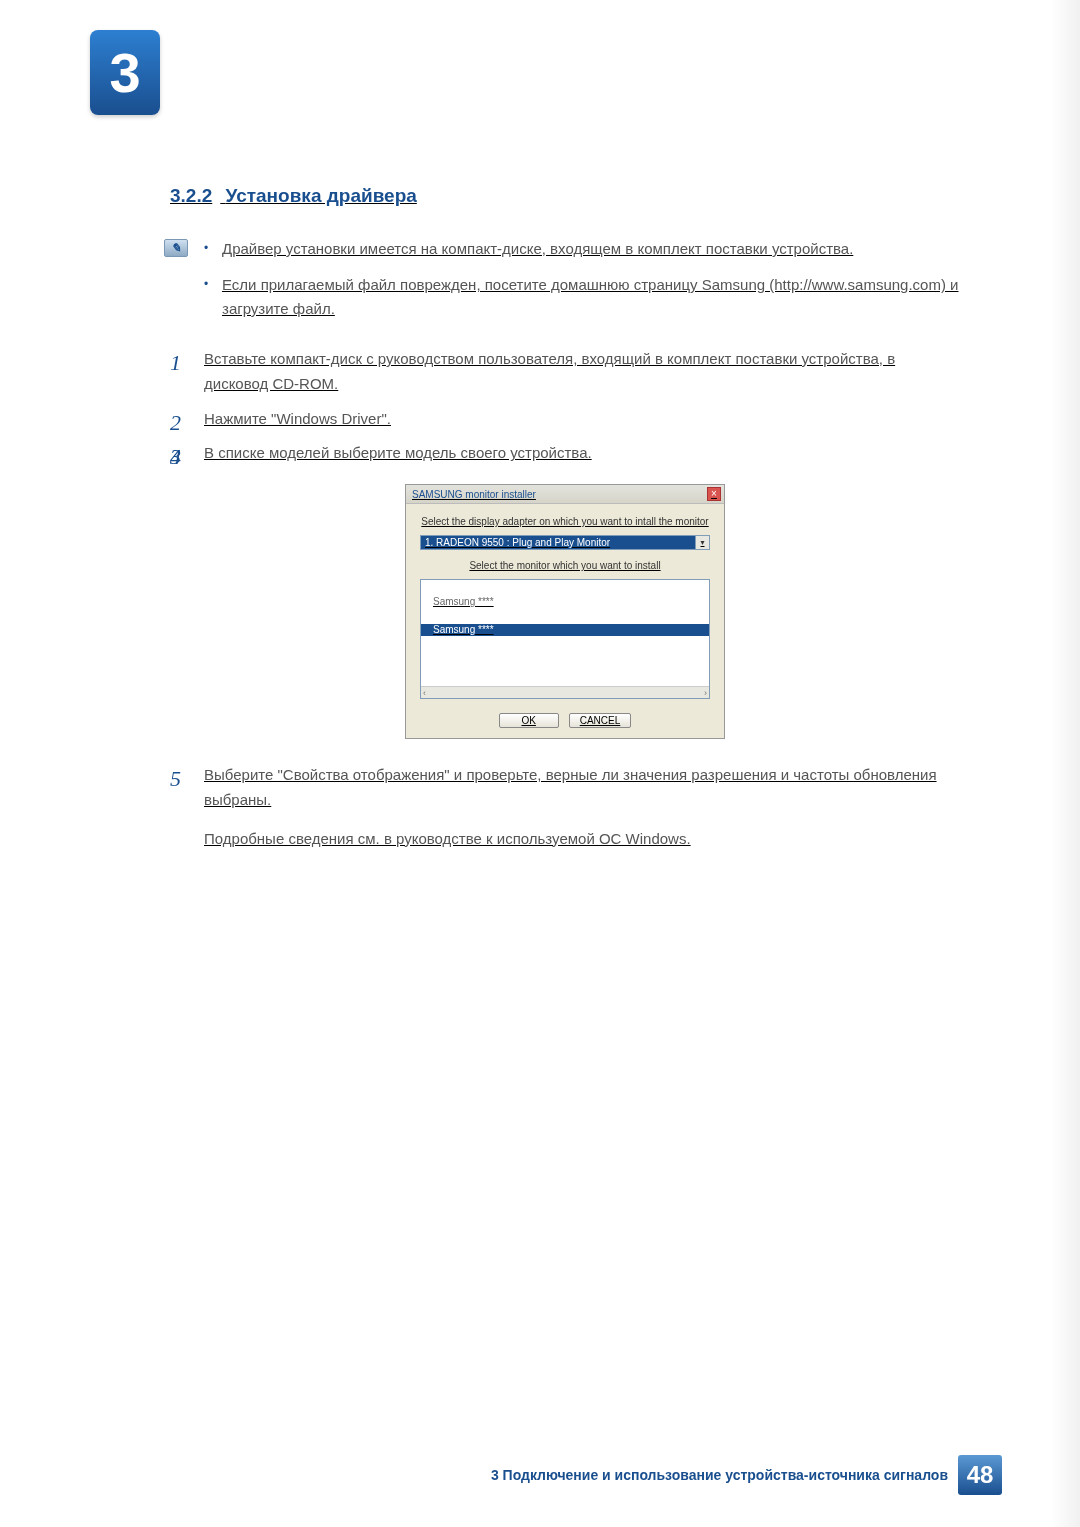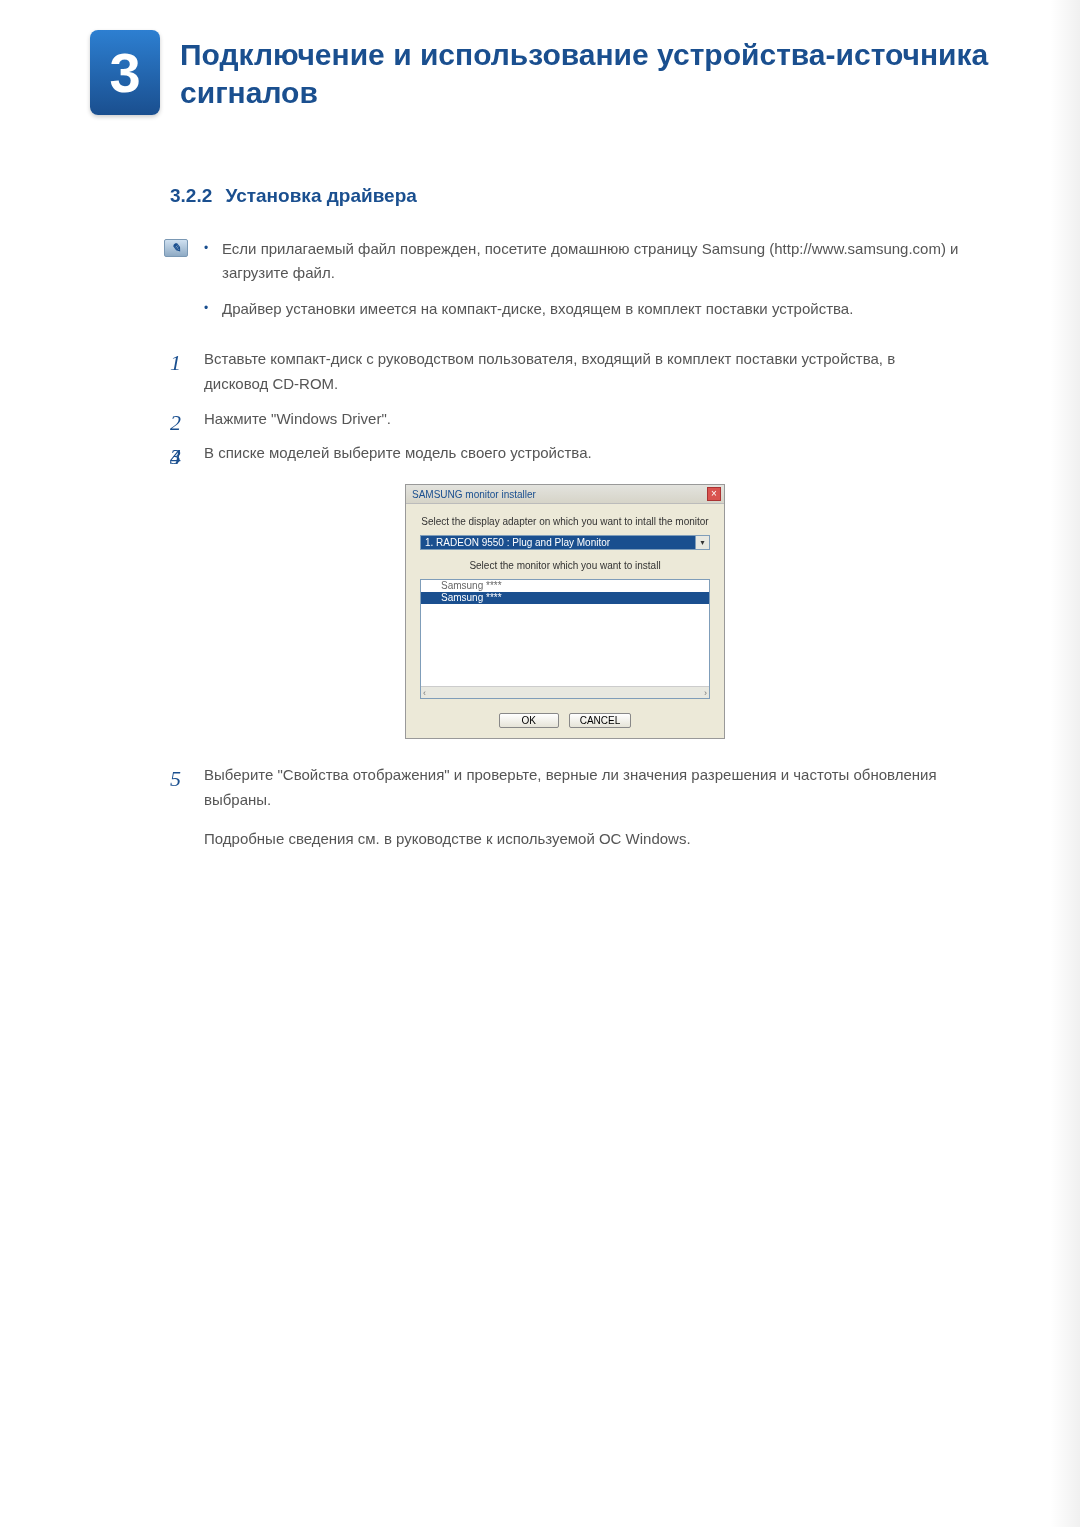--- a/index.html
+++ b/index.html
@@ -38,20 +38,21 @@
   .chapter-title {
     margin-left: 20px;
     color: #1a4f8f;
     font-size: 30px;
     font-weight: bold;
     line-height: 1.25;
     margin-top: 6px;
   }
   .content {
     padding: 70px 120px 0 170px;
+    text-decoration: underline;
   }
   .section-heading {
     color: #1a4f8f;
     font-size: 19px;
     font-weight: bold;
     margin-bottom: 30px;
   }
   .section-number { margin-right: 8px; }
 
   .note-block {
@@ -190,24 +191,25 @@
     font-size: 8px;
   }
   .dlg-listbox {
     border: 1px solid #7f9db9;
     background: #fff;
     height: 120px;
     position: relative;
     overflow: hidden;
   }
   .dlg-listbox-item {
-    padding: 0 20px;
+    padding: 0 12px;
     font-size: 10px;
     color: #666;
     line-height: 1.2;
+    margin-top: 16px;
   }
   .dlg-listbox-item.selected { background: #1a4f8f; color: #fff; }
   .dlg-hscroll {
     position: absolute;
     bottom: 0; left: 0; right: 0;
     height: 12px;
     background: #e8e8e0;
     border-top: 1px solid #ccc;
     display: flex;
     justify-content: space-between;
@@ -274,35 +276,34 @@
 </style>
 </head>
 <body>
 
 <div class="page">
 
   <div class="header">
     <div class="chapter-badge">
       <span>3</span>
     </div>
-    <div class="chapter-title">Подключение и использование устройства-источника сигналов</div>
   </div>
 
   <div class="content">
 
     <div class="section-heading">
       <span class="section-number">3.2.2</span>
       <span>Установка драйвера</span>
     </div>
 
     <div class="note-block">
       <div class="note-icon">✎</div>
       <ul class="bullet-list">
+        <li>Драйвер установки имеется на компакт-диске, входящем в комплект поставки устройства.</li>
         <li>Если прилагаемый файл поврежден, посетите домашнюю страницу Samsung (http://www.samsung.com) и загрузите файл.</li>
-        <li>Драйвер установки имеется на компакт-диске, входящем в комплект поставки устройства.</li>
       </ul>
     </div>
 
     <ol class="step-list">
       <li class="step-item">
         <span class="step-num">1</span>
         <span>Вставьте компакт-диск с руководством пользователя, входящий в комплект поставки устройства, в дисковод CD-ROM.</span>
       </li>
       <li class="step-item">
         <span class="step-num">2</span>
@@ -349,14 +350,18 @@
     <ol class="step-list">
       <li class="step-item">
         <span class="step-num">5</span>
         <span>Выберите "Свойства отображения" и проверьте, верные ли значения разрешения и частоты обновления выбраны.</span>
       </li>
     </ol>
     <div class="step-extra">Подробные сведения см. в руководстве к используемой ОС Windows.</div>
 
   </div>
 
+  <div class="footer">
+    <div class="footer-text">3 Подключение и использование устройства-источника сигналов</div>
+    <div class="page-num">48</div>
+  </div>
 
 </div>
 
 </body></html>

